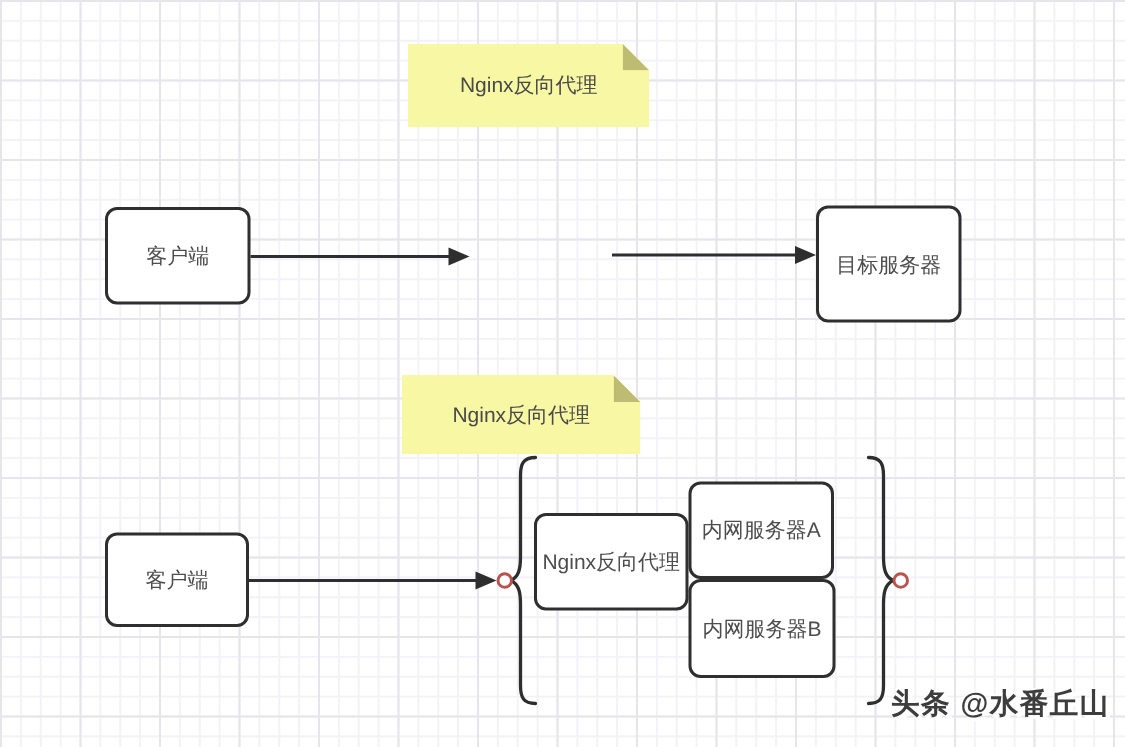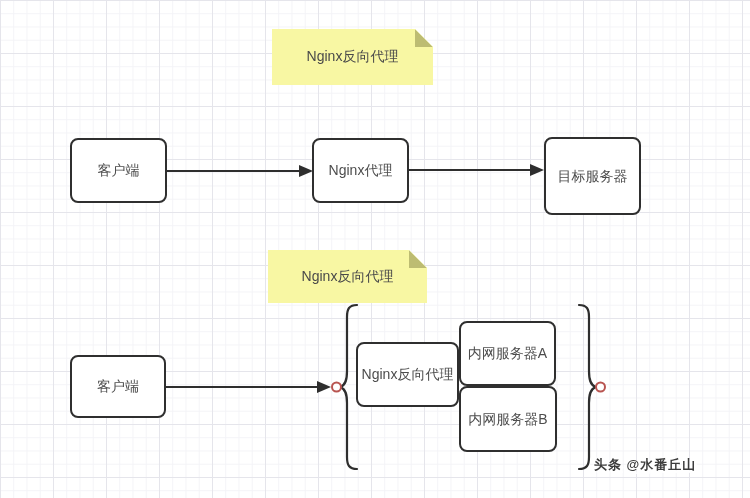--- a/index.html
+++ b/index.html
@@ -32,21 +32,21 @@
     font-size:14px;color:#4a4a4a;
   }
   .note .fold{
     position:absolute;top:0;right:0;width:18px;height:18px;
     background:#bdbc72;
     clip-path:polygon(0 0, 100% 100%, 0 100%);
   }
   .note .note-text{position:relative;}
   .watermark{
     position:absolute;z-index:4;left:594px;top:456px;
-    font-size:13px;font-weight:700;color:#3d3d3d;letter-spacing:1px;
+    font-size:19px;font-weight:700;color:#3d3d3d;letter-spacing:1px;
     text-shadow:2px 2px 0 #ffffff, 3px 3px 0 rgba(255,255,255,.85), -1px -1px 0 rgba(255,255,255,.7);
     white-space:nowrap;
   }
 </style>
 </head>
 <body>
 
 <div class="canvas">
 
   <svg class="connectors" width="750" height="498" viewBox="0 0 750 498">
@@ -70,23 +70,20 @@
   </svg>
 
   <div class="note" style="left:272px;top:29px;width:161px;height:56px;">
     <span class="fold"></span>
     <span class="note-text">Nginx反向代理</span>
   </div>
 
   <div class="box" style="left:70px;top:138px;width:97px;height:65px;">
     <span>客户端</span>
   </div>
-  <div class="box" style="left:312px;top:138px;width:97px;height:65px;">
-    <span>Nginx代理</span>
-  </div>
   <div class="box" style="left:544px;top:137px;width:97px;height:78px;">
     <span>目标服务器</span>
   </div>
 
   <div class="note" style="left:268px;top:250px;width:159px;height:53px;">
     <span class="fold"></span>
     <span class="note-text">Nginx反向代理</span>
   </div>
 
   <div class="box" style="left:70px;top:355px;width:96px;height:63px;">

